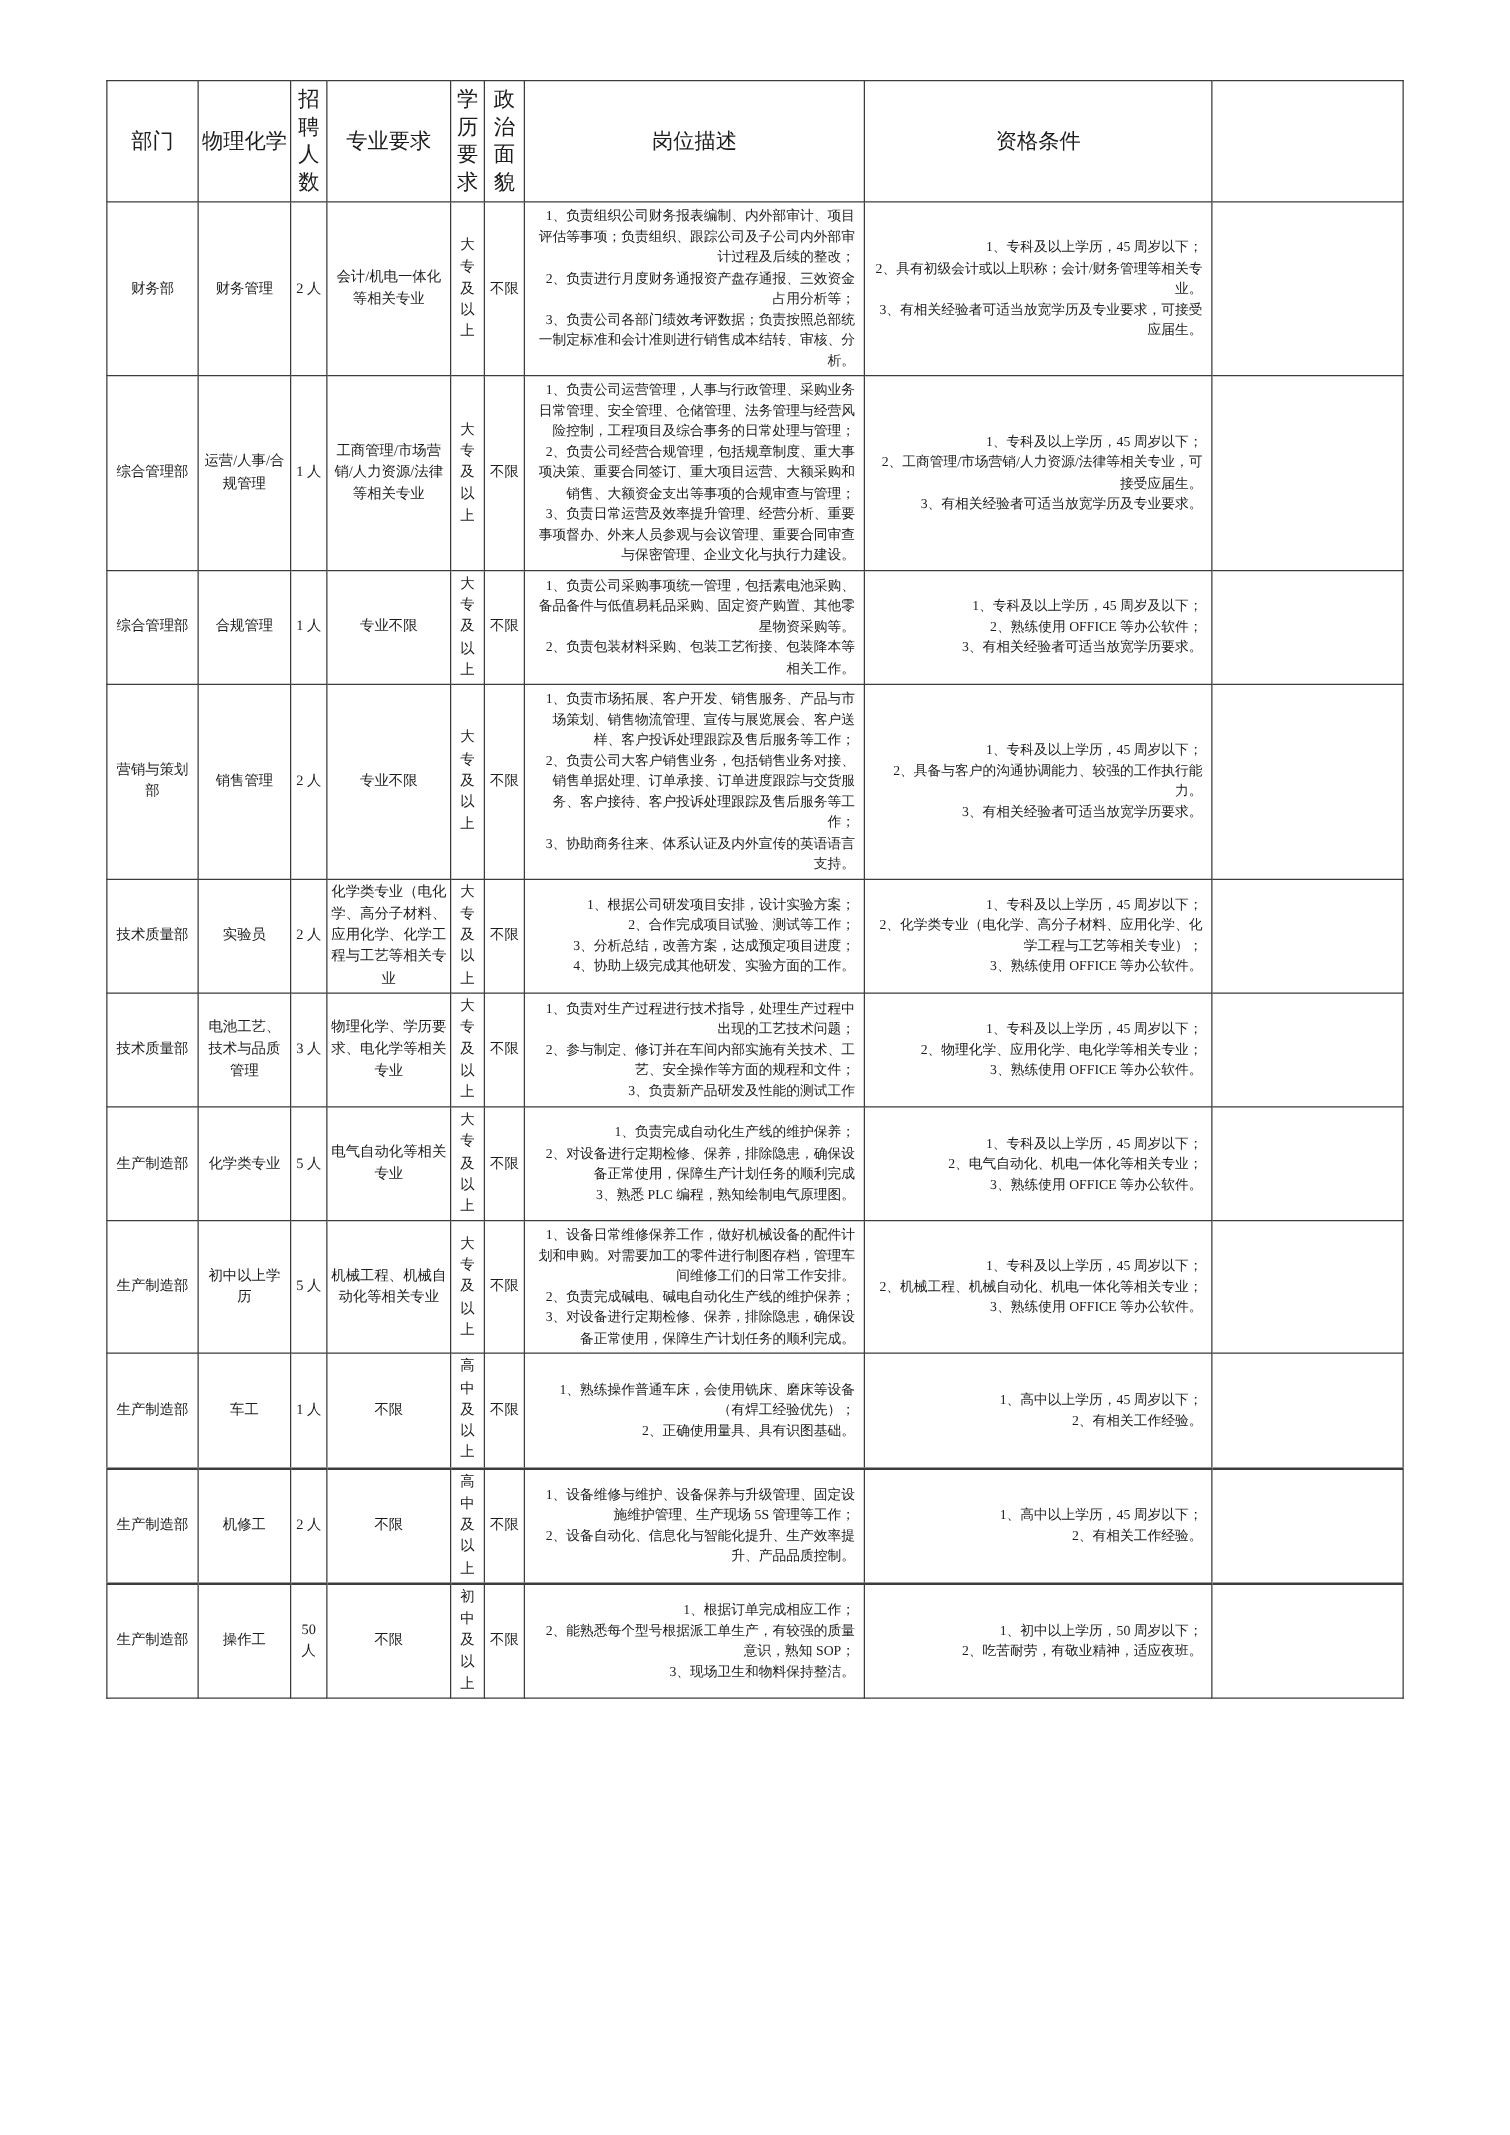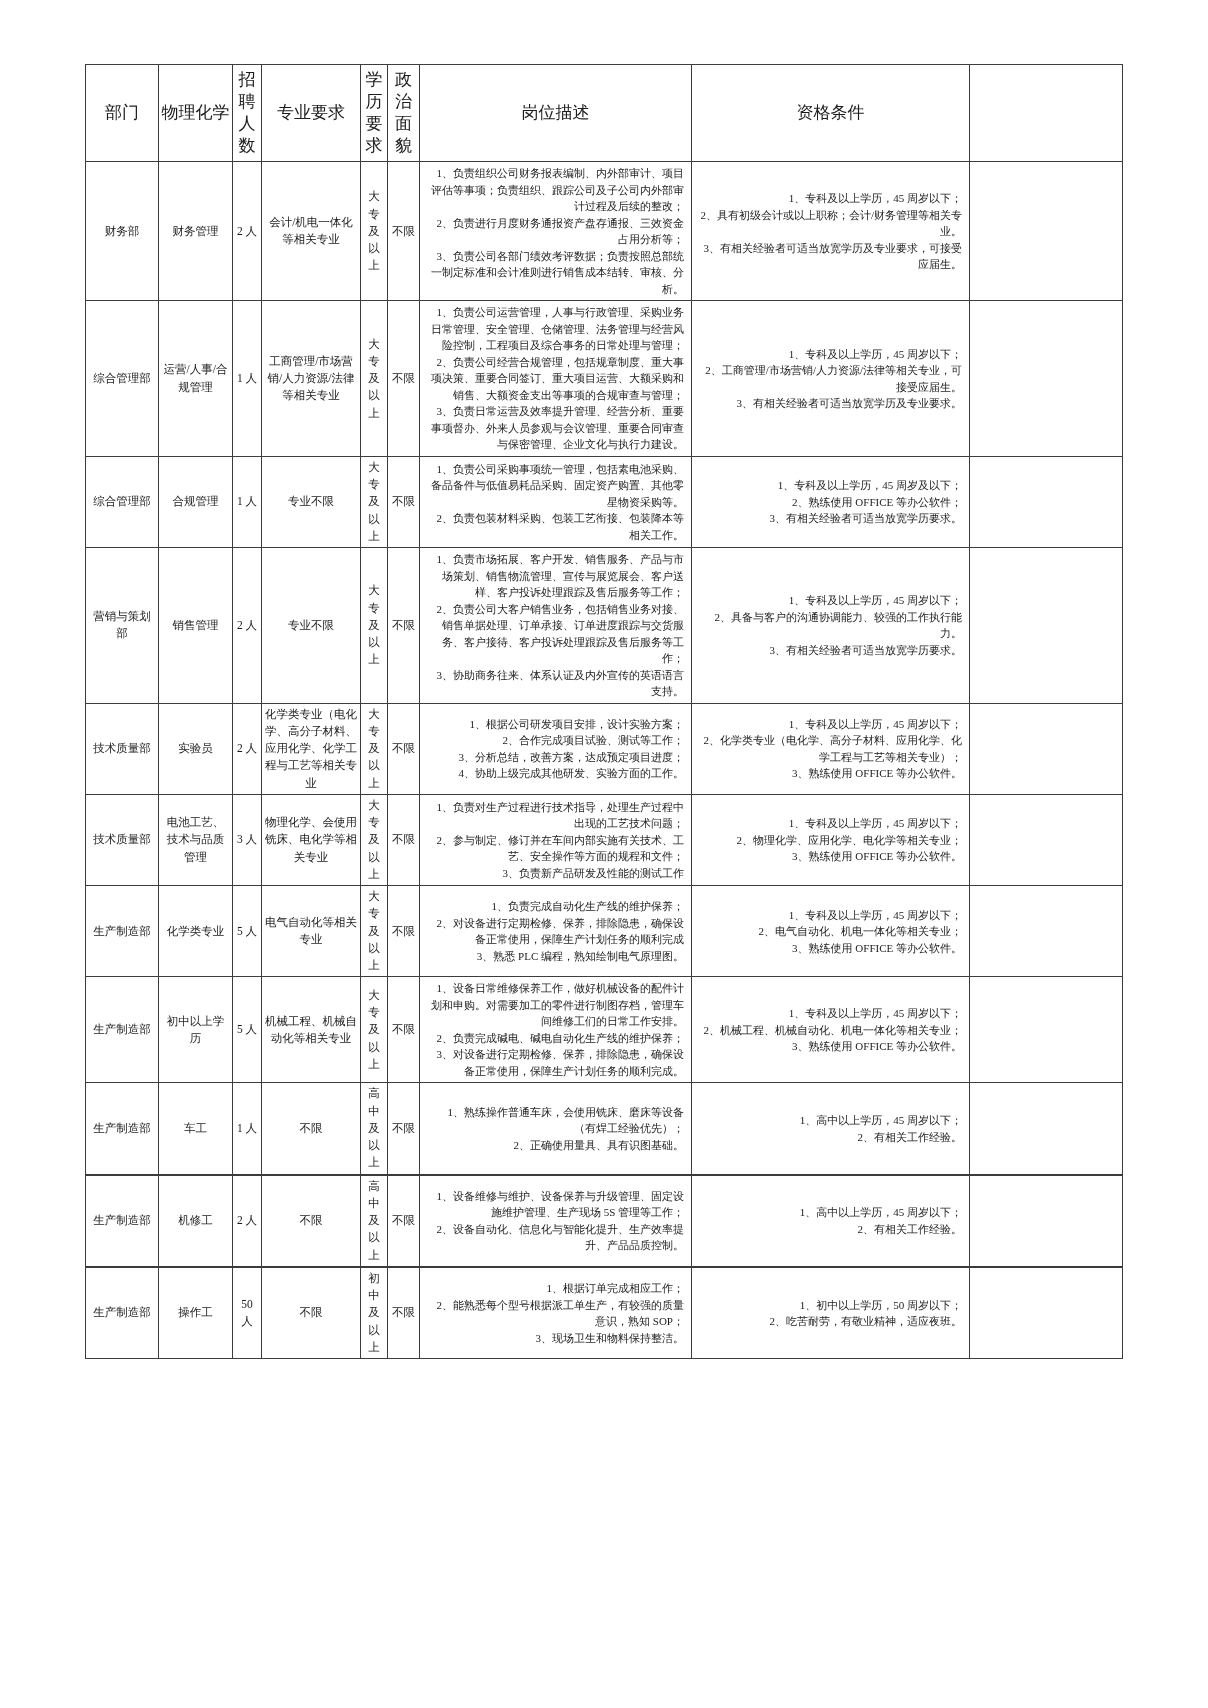--- a/index.html
+++ b/index.html
@@ -167,21 +167,21 @@
 4、协助上级完成其他研发、实验方面的工作。</td>
         <td class="c-qual">1、专科及以上学历，45 周岁以下；
 2、化学类专业（电化学、高分子材料、应用化学、化学工程与工艺等相关专业）；
 3、熟练使用 OFFICE 等办公软件。</td>
         <td class="c-spacer"></td>
       </tr>
       <tr style="height:77px">
         <td>技术质量部</td>
         <td>电池工艺、技术与品质管理</td>
         <td>3 人</td>
-        <td>物理化学、会使用铣床、电化学等相关专业</td>
+        <td>物理化学、学历要求、电化学等相关专业</td>
         <td>大专及以上</td>
         <td>不限</td>
         <td class="c-desc">1、负责对生产过程进行技术指导，处理生产过程中出现的工艺技术问题；
 2、参与制定、修订并在车间内部实施有关技术、工艺、安全操作等方面的规程和文件；
 3、负责新产品研发及性能的测试工作</td>
         <td class="c-qual">1、专科及以上学历，45 周岁以下；
 2、物理化学、应用化学、电化学等相关专业；
 3、熟练使用 OFFICE 等办公软件。</td>
         <td class="c-spacer"></td>
       </tr>

